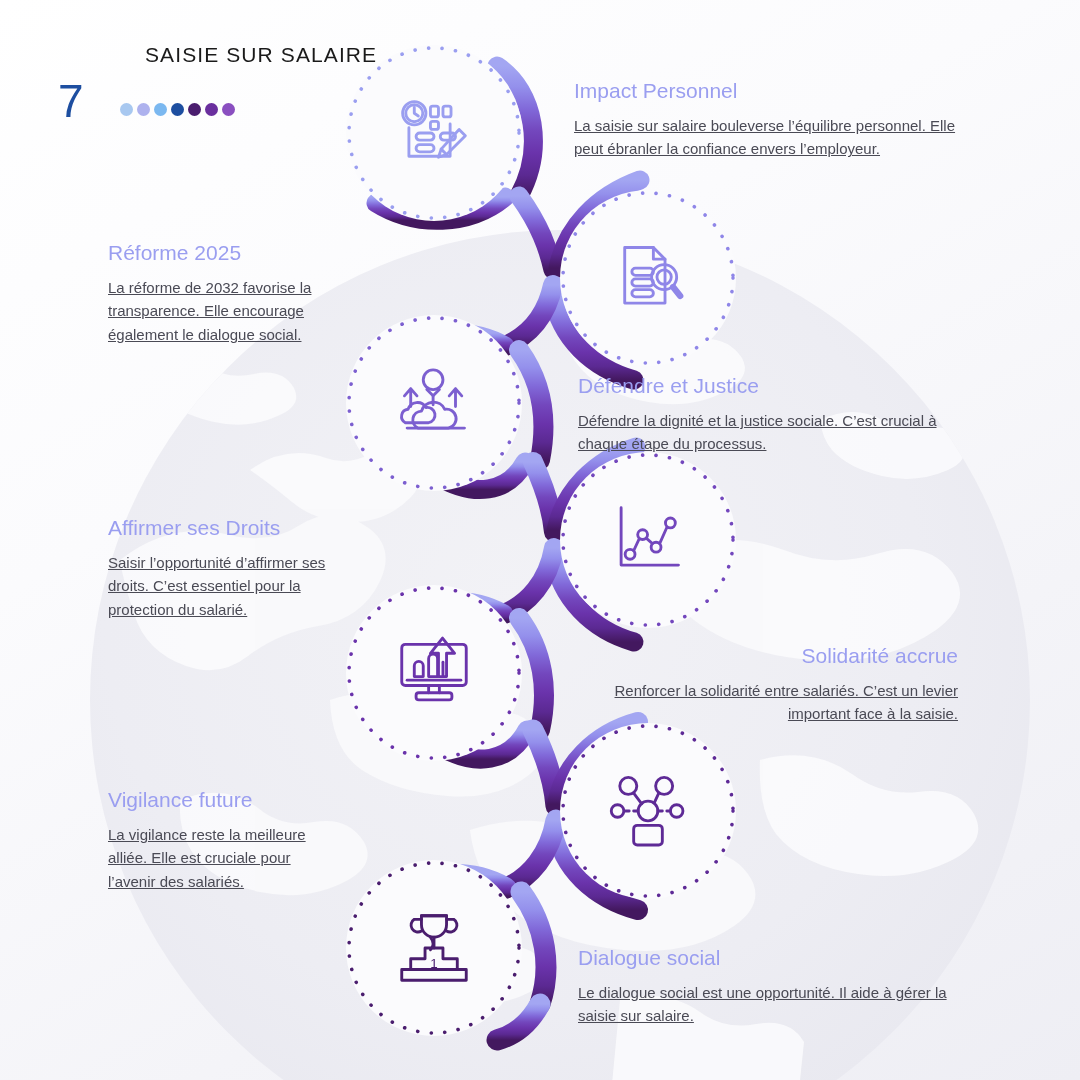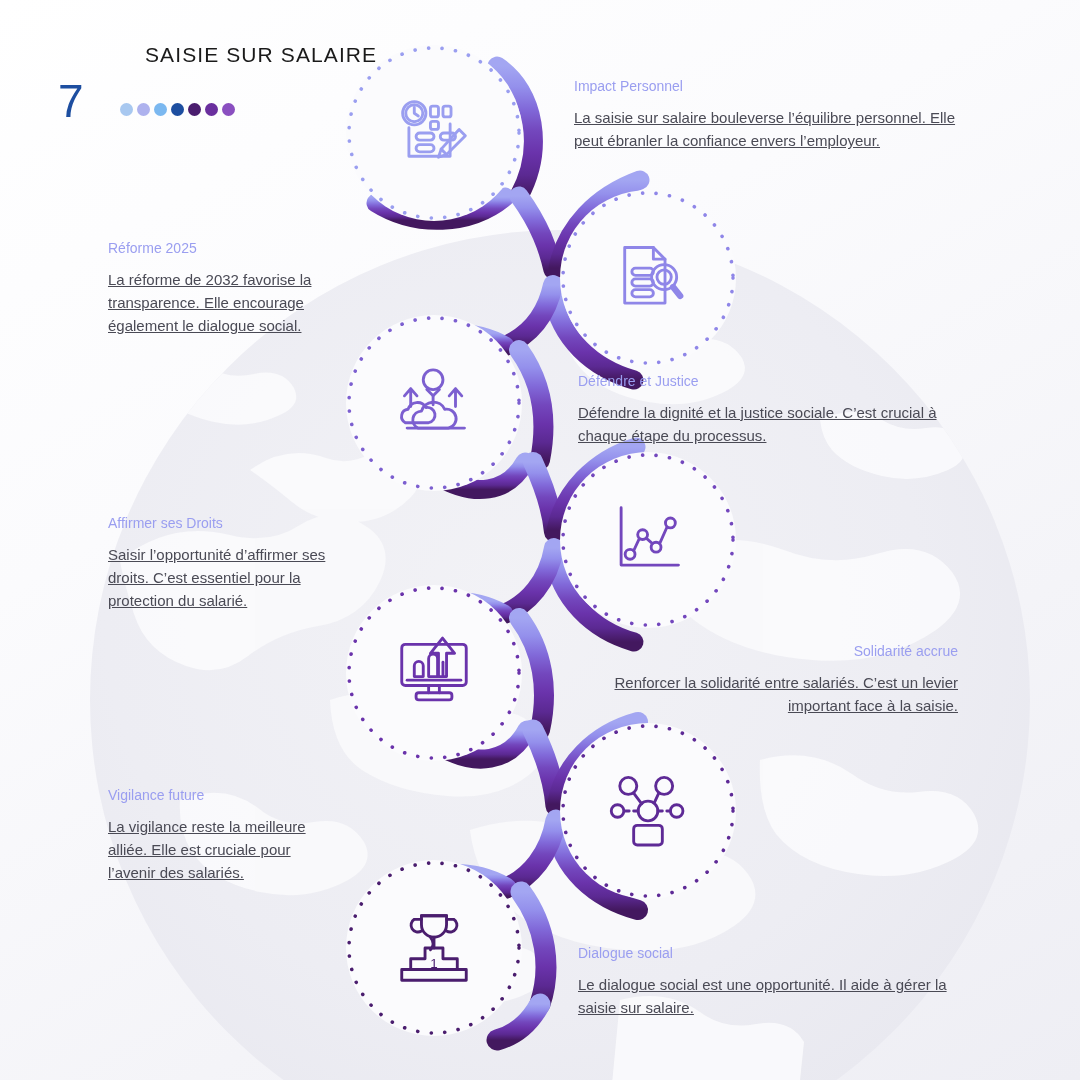--- a/index.html
+++ b/index.html
@@ -84,21 +84,21 @@
   .node svg.icon-svg {
     width: 86px;
     height: 86px;
     display: block;
   }
   
   .block {
     position: absolute;
   }
   .block .btitle {
-    font-size: 14px;
+    font-size: 21px;
     font-weight: 400;
     margin: 0 0 11px 0;
     line-height: 1.2;
     white-space: nowrap;
   }
   .block .bbody {
     font-size: 15px;
     line-height: 1.55;
     color: #4a4a55;
     margin: 0;

